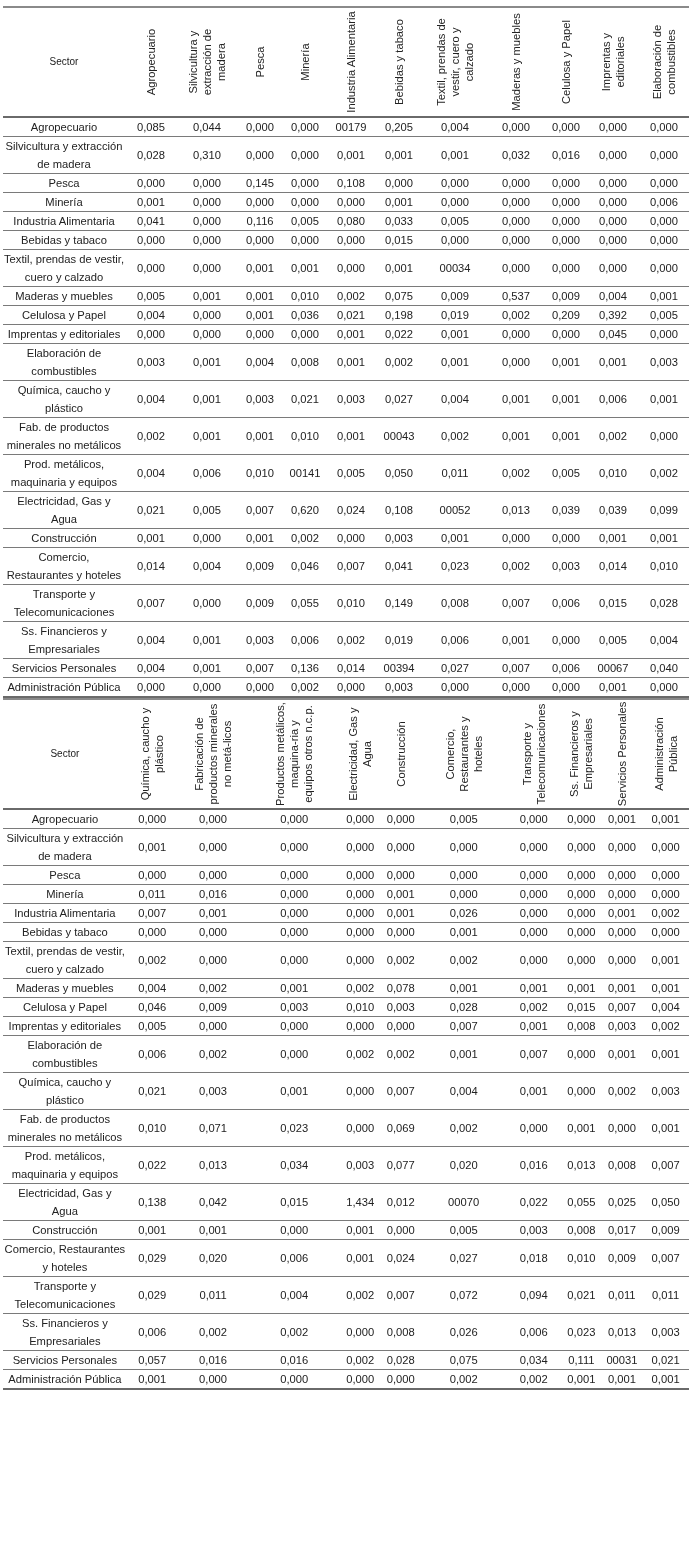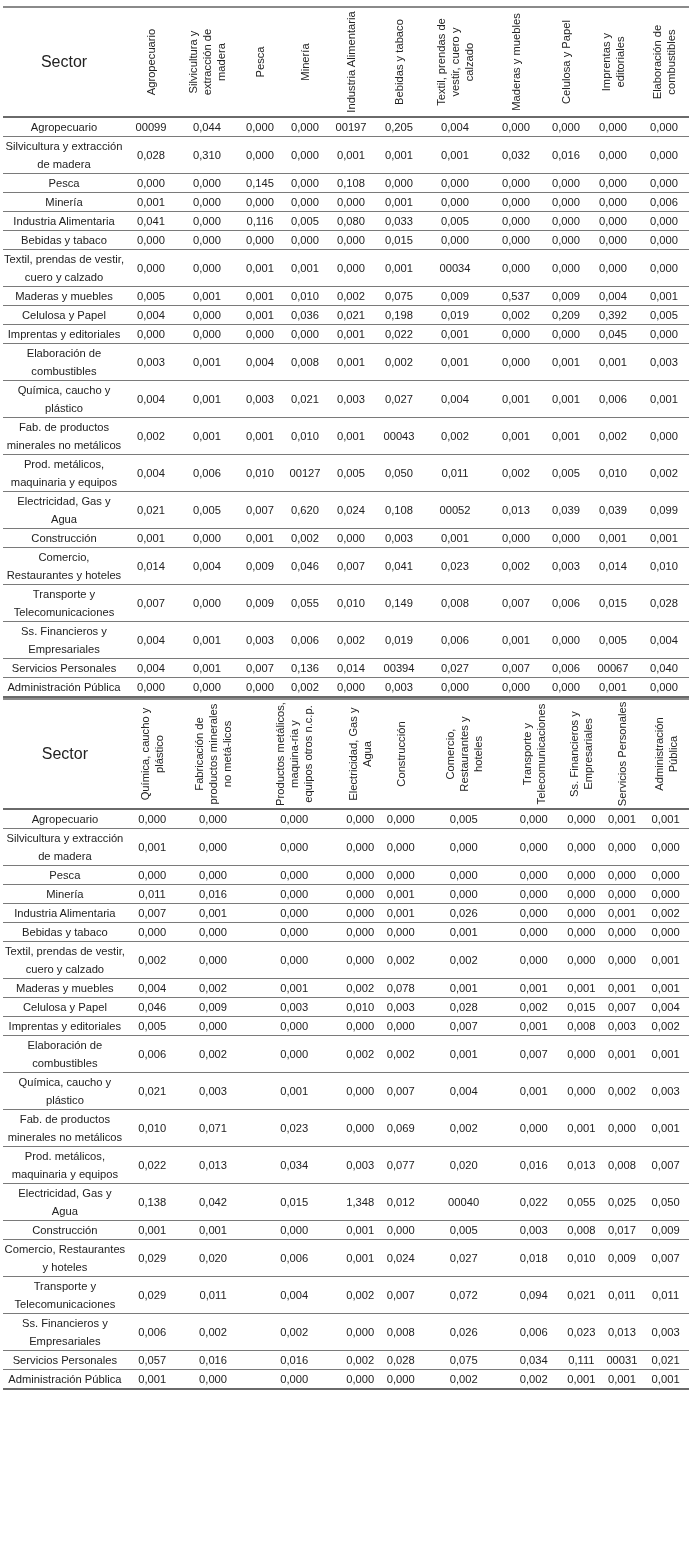--- a/index.html
+++ b/index.html
@@ -1,21 +1,21 @@
 <!DOCTYPE html>
 <html><head>
 <meta charset="utf-8">
 <style>
   html, body { margin: 0; padding: 0; background: #ffffff; }
   body { width: 692px; height: 1547px; overflow: hidden; font-family: "Liberation Sans", sans-serif; color: #222; }
   .wrap { position: relative; width: 692px; padding-top: 6px; }
   table.io { border-collapse: collapse; width: 686px; table-layout: fixed; margin-left: 3px; }
   table.io th, table.io td { font-size: 11.2px; font-weight: normal; text-align: center; vertical-align: middle; padding: 0 1px; line-height: 18px; }
   table.io thead tr { border-top: 2px solid #8a8a8a; border-bottom: 2px solid #6a6a6a; }
-  table.io thead th.sector { font-size: 16px; }
+  table.io thead th.sector { font-size: 10px; }
   table.io thead th.rot { height: 108px; padding: 0; position: relative; }
   .rot span { position: absolute; left: 50%; top: 50%; transform: translate(-50%, -50%) rotate(-90deg); width: 106px; line-height: 14px; font-size: 11.2px; white-space: normal; text-align: center; display: block; }
   table.io tbody tr { border-bottom: 1.5px solid #7a7a7a; }
   table.io tbody tr:last-child { border-bottom: 2px solid #6a6a6a; }
   td.lbl { font-size: 11.2px; line-height: 18px; padding: 0 1px; }
   td.num { font-size: 11.5px; }
   table.t2 { margin-top: 0; }
 </style>
 </head>
 <body>
@@ -70,25 +70,25 @@
             <span>Imprentas y editoriales</span>
           </th>
           <th class="rot">
             <span>Elaboración de combustibles</span>
           </th>
         </tr>
       </thead>
     <tbody>
         <tr>
           <td class="lbl">Agropecuario</td>
-          <td class="num">00099</td>
+          <td class="num">0,085</td>
           <td class="num">0,044</td>
           <td class="num">0,000</td>
           <td class="num">0,000</td>
-          <td class="num">00197</td>
+          <td class="num">00179</td>
           <td class="num">0,205</td>
           <td class="num">0,004</td>
           <td class="num">0,000</td>
           <td class="num">0,000</td>
           <td class="num">0,000</td>
           <td class="num">0,000</td>
         </tr>
         <tr>
           <td class="lbl">Silvicultura y extracción de madera</td>
           <td class="num">0,028</td>
@@ -255,21 +255,21 @@
           <td class="num">0,001</td>
           <td class="num">0,001</td>
           <td class="num">0,002</td>
           <td class="num">0,000</td>
         </tr>
         <tr>
           <td class="lbl">Prod. metálicos, maquinaria y equipos</td>
           <td class="num">0,004</td>
           <td class="num">0,006</td>
           <td class="num">0,010</td>
-          <td class="num">00127</td>
+          <td class="num">00141</td>
           <td class="num">0,005</td>
           <td class="num">0,050</td>
           <td class="num">0,011</td>
           <td class="num">0,002</td>
           <td class="num">0,005</td>
           <td class="num">0,010</td>
           <td class="num">0,002</td>
         </tr>
         <tr>
           <td class="lbl">Electricidad, Gas y Agua</td>
@@ -602,23 +602,23 @@
           <td class="num">0,016</td>
           <td class="num">0,013</td>
           <td class="num">0,008</td>
           <td class="num">0,007</td>
         </tr>
         <tr>
           <td class="lbl">Electricidad, Gas y Agua</td>
           <td class="num">0,138</td>
           <td class="num">0,042</td>
           <td class="num">0,015</td>
-          <td class="num">1,348</td>
+          <td class="num">1,434</td>
           <td class="num">0,012</td>
-          <td class="num">00040</td>
+          <td class="num">00070</td>
           <td class="num">0,022</td>
           <td class="num">0,055</td>
           <td class="num">0,025</td>
           <td class="num">0,050</td>
         </tr>
         <tr>
           <td class="lbl">Construcción</td>
           <td class="num">0,001</td>
           <td class="num">0,001</td>
           <td class="num">0,000</td>

